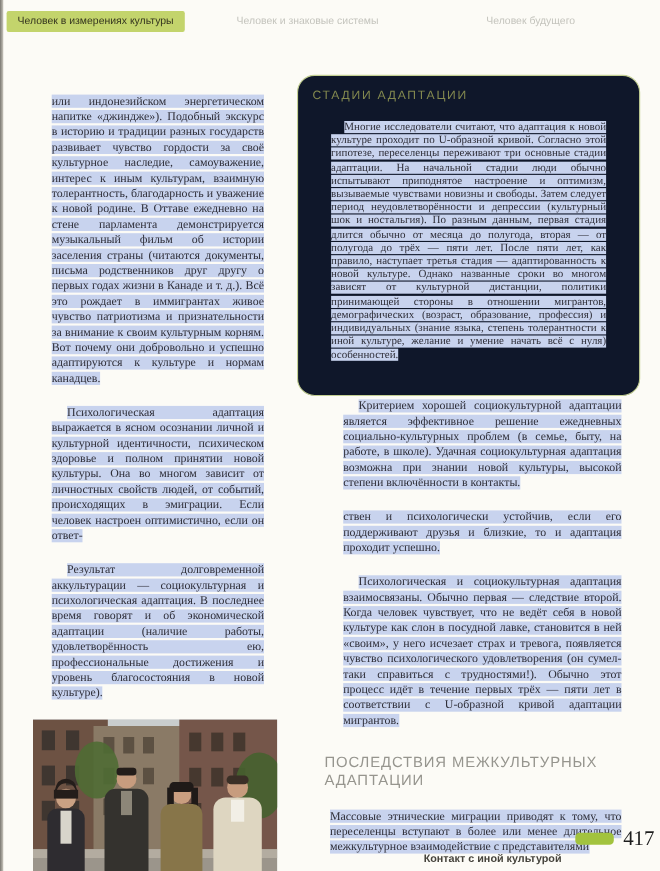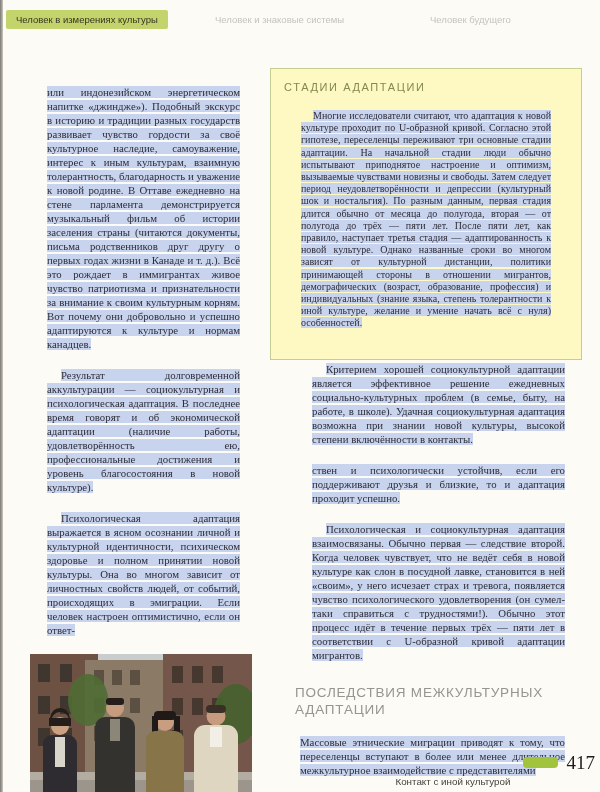--- a/index.html
+++ b/index.html
@@ -13,35 +13,35 @@
     background:linear-gradient(to right,#4e4b44,#b9b5aa);opacity:.75;}
 
   
   .tabs{position:relative;height:34px;padding-top:10px;
     font-family:"Liberation Sans",sans-serif;font-size:9.5px;}
   .tab{position:absolute;top:10px;padding:4px 10px;white-space:nowrap;}
   .tab.active{left:6px;background:var(--accent-green,#c3d46c);
     color:#35351f;border-radius:2px;}
   .tab.faded{color:#c4c4bd;text-align:center;}
   .tab.t2{left:205px;}
-  .tab.t3{left:420px;}
+  .tab.t3{left:432px;}
 
   
   .columns{display:flex;gap:13px;padding:24px 18px 0 30px;box-sizing:border-box;}
   .col-left{width:227px;flex:none;}
   .col-right{flex:1;min-width:0;}
 
   p.body{margin:17px;text-align:justify;font-size:10.8px;line-height:14px;
     text-indent:14px;}
   p.body.noindent{text-indent:0;}
   .mark{background:var(--highlight-blue,#c8d3ee);}
 
   
-  .stage-box{border:1px solid var(--box-border,#c3cf92);border-radius:0;
-    background:#fef9c3;padding:10px 13px 12px;}
+  .stage-box{border:1px solid var(--box-border,#c3cf92);border-radius:16px;
+    background:#0f172a;padding:10px 13px 12px;}
   .stage-box h2{margin:2px 0 9px;font-family:"Liberation Sans",sans-serif;
     font-size:11px;font-weight:normal;letter-spacing:1.6px;color:#83894f;}
   .stage-box p.body{font-size:10px;line-height:12.2px;text-indent:12px;}
 
   .cont{margin-left:25px;}
   .cont p.body{margin-top:2px;}
   .cont .first{margin-top:12px;}
 
   h3.section{margin:22px 0 12px 25px;font-family:"Liberation Sans",sans-serif;
     font-size:13.5px;font-weight:normal;letter-spacing:.8px;line-height:17px;
@@ -50,43 +50,43 @@
 
   
   figure.photo{margin:14px 0 0;width:227px;}
   figure.photo svg{display:block;width:222px;height:190px;background:#cfd2d2;}
   figcaption{margin-top:7px;font-family:"Liberation Sans",sans-serif;
     font-size:8.4px;line-height:10.6px;color:#55544c;}
 
   
   .footer{position:absolute;right:0;bottom:5px;display:flex;align-items:center;}
   .footer-label{font-family:"Liberation Sans",sans-serif;font-size:9.8px;
-    font-weight:normal;color:#45433c;margin-top:38px;}
+    font-weight:bold;color:#45433c;margin-top:38px;}
   .pill{width:35px;height:11px;border-radius:4px;margin:0 9px 0 12px;
     background:var(--pill-green,#a2c33e);}
   .pagenum{font-size:19px;color:#1d1d1d;margin-right:5px;}
 </style>
 </head>
 <body>
 
 <div class="page">
   <div class="spine"></div>
 
   <div class="tabs">
     <div class="tab active">Человек в измерениях культуры</div>
     <div class="tab faded t2">Человек и знаковые системы</div>
     <div class="tab faded t3">Человек будущего</div>
   </div>
 
   <div class="columns">
 
     <div class="col-left">
       <p class="body noindent"><span class="mark">или индонезийском энергетическом напитке «джиндже»). Подобный экскурс в историю и традиции разных государств развивает чувство гордости за своё культурное наследие, самоуважение, интерес к иным культурам, взаимную толерантность, благодарность и уважение к новой родине. В Оттаве ежедневно на стене парламента демонстрируется музыкальный фильм об истории заселения страны (читаются документы, письма родственников друг другу о первых годах жизни в Канаде и т. д.). Всё это рождает в иммигрантах живое чувство патриотизма и признательности за внимание к своим культурным корням. Вот почему они добровольно и успешно адаптируются к культуре и нормам канадцев.</span></p>
+      <p class="body"><span class="mark">Психологическая адаптация выражается в ясном осознании личной и культурной идентичности, психическом здоровье и полном принятии новой культуры. Она во многом зависит от личностных свойств людей, от событий, происходящих в эмиграции. Если человек настроен оптимистично, если он ответ-</span></p>
       <p class="body"><span class="mark">Результат долговременной аккультурации — социокультурная и психологическая адаптация. В последнее время говорят и об экономической адаптации (наличие работы, удовлетворённость ею, профессиональные достижения и уровень благосостояния в новой культуре).</span></p>
-      <p class="body"><span class="mark">Психологическая адаптация выражается в ясном осознании личной и культурной идентичности, психическом здоровье и полном принятии новой культуры. Она во многом зависит от личностных свойств людей, от событий, происходящих в эмиграции. Если человек настроен оптимистично, если он ответ-</span></p>
 
       <figure class="photo">
         <svg viewBox="0 0 222 190" aria-hidden="true">
 
           <rect x="0" y="0" width="222" height="190" fill="#c9cdcd"></rect>
 
           <rect x="0" y="0" width="68" height="122" fill="#6d5243"></rect>
           <rect x="55" y="6" width="82" height="116" fill="#8a7a66"></rect>
           <rect x="133" y="0" width="89" height="126" fill="#75564a"></rect>
 

